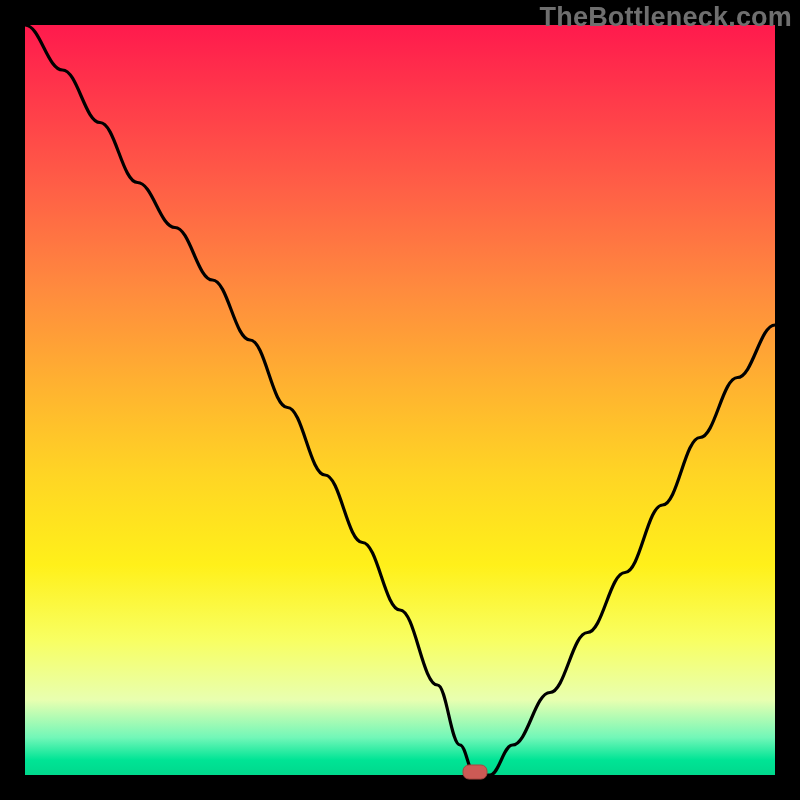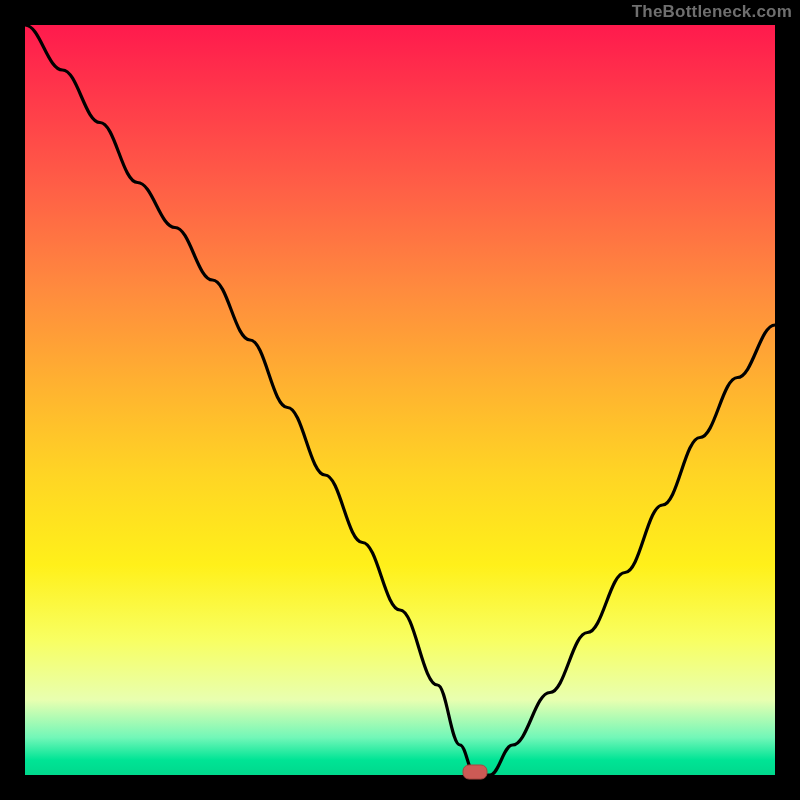--- a/index.html
+++ b/index.html
@@ -37,21 +37,21 @@
       #72f7b8 95%,
       #00e495 98%,
       #00d88c 100%
     );
   }
   .watermark {
     position: absolute;
     top: 2px;
     right: 8px;
     color: #6f6f6f;
-    font-size: 17px;
+    font-size: 27px;
     font-weight: 600;
     letter-spacing: 0.2px;
     user-select: none;
     text-align: right;
   }
   
   svg.curve {
     position: absolute;
     left: 25px;
     top: 25px;

